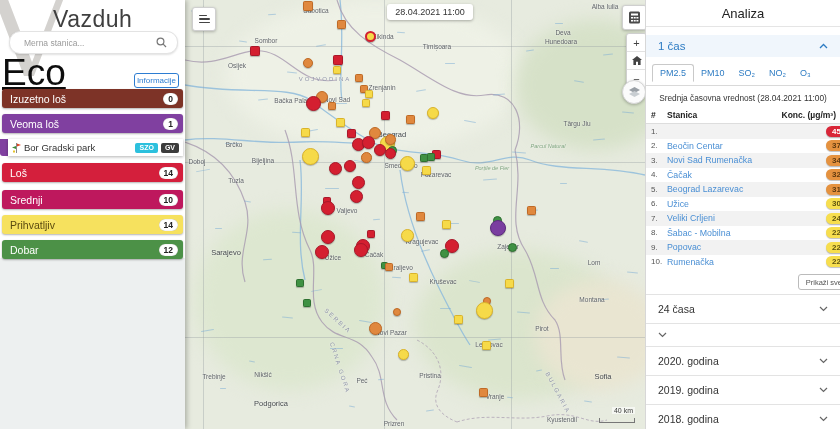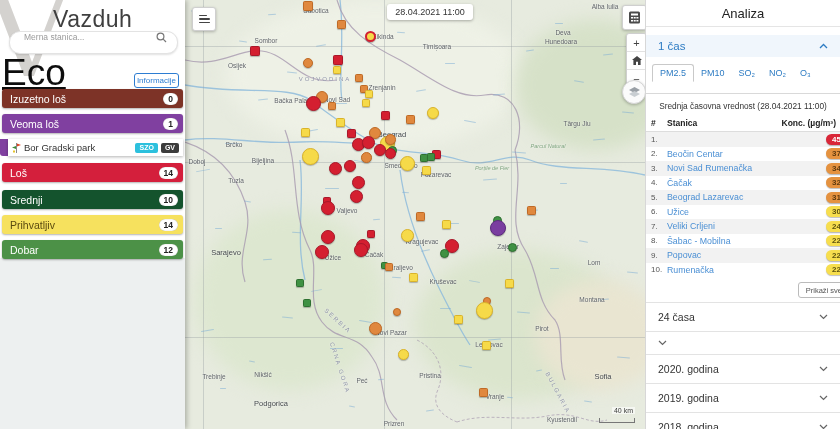--- a/index.html
+++ b/index.html
@@ -34,41 +34,41 @@
   #layers-btn{position:absolute;left:437px;top:80px;width:22px;height:22px;border-radius:50%;background:#fbfbfb;border:1px solid #d5d5d5;box-shadow:0 1px 3px rgba(0,0,0,.25);display:flex;align-items:center;justify-content:center;cursor:pointer;}
   #scalebar{position:absolute;right:10px;bottom:6px;text-align:right;}
   #scalebar .lbl{font-size:7px;color:#3c3c3c;background:rgba(255,255,255,.6);padding:0 2px;}
   #scalebar .bar{width:34px;height:4px;border:1px solid #777;border-top:none;margin-top:1px;}
 
   
   #sidebar{position:absolute;left:0;top:0;width:185px;height:429px;background:#fff;z-index:5;box-shadow:2px 0 5px rgba(0,0,0,.25);}
   #sidebar-bottom{position:absolute;left:0;top:258px;width:185px;height:171px;background:#edf0f0;}
   #logo-v{position:absolute;left:-14px;top:-34px;font-family:"DejaVu Serif", serif;font-size:118px;color:#d4d2cf;z-index:0;}
   #logo-title{position:absolute;left:53px;top:6px;font-size:23px;font-weight:300;color:#3f3f3f;letter-spacing:.5px;z-index:1;}
-  #search-wrap{position:absolute;left:9px;top:31px;width:167px;height:21px;background:#fff;border:1px solid #e3e3e3;border-radius:11px;box-shadow:0 1px 2px rgba(0,0,0,.12);z-index:2;display:flex;align-items:flex-start;}
+  #search-wrap{position:absolute;left:9px;top:31px;width:167px;height:21px;background:#fff;border:1px solid #e3e3e3;border-radius:11px;box-shadow:0 1px 2px rgba(0,0,0,.12);z-index:2;display:flex;align-items:center;}
   #search-wrap input{border:none;outline:none;background:transparent;flex:1;font-size:8.5px;color:#444;padding:0 0 0 14px;font-family:"Liberation Sans",sans-serif;}
   #search-wrap input::placeholder{color:#9a9a9a;}
   #search-icon{margin-right:10px;display:flex;cursor:pointer;}
   #logo-sub{position:absolute;left:2px;top:52px;font-size:37px;color:#0d0d0d;z-index:1;text-decoration:underline;}
   #info-btn{position:absolute;right:6px;top:73px;font-size:8px;color:#2d7dd2;border:1px solid #2d7dd2;border-radius:3px;padding:2px 2px;background:#fff;z-index:2;cursor:pointer;}
   #category-list{position:absolute;left:0;top:89px;width:185px;z-index:2;}
   .cat-bar{position:relative;margin:0 2px 6px 2px;height:19px;border-radius:3px;box-shadow:0 1px 2px rgba(0,0,0,.3);display:flex;align-items:center;cursor:pointer;}
   .cat-bar .cat-label{font-size:10.5px;padding-left:8px;}
   .cat-count{position:absolute;right:5px;top:50%;transform:translateY(-50%);background:#fff;color:#222;font-size:8.5px;font-weight:bold;padding:1px 5px;border-radius:8px;box-shadow:inset 0 0 1px rgba(0,0,0,.4);}
   .sub-item{position:relative;margin:0 2px 7px 0;height:17px;display:flex;align-items:center;cursor:pointer;}
   .sub-stripe{width:8px;height:100%;background:#8040a0;border-radius:0 0 0 3px;}
   .sub-card{flex:1;height:100%;background:#fff;box-shadow:0 1px 3px rgba(0,0,0,.3);display:flex;align-items:center;padding:0 4px;}
   .sub-name{font-size:9.5px;color:#333;margin-left:3px;flex:1;}
   .sub-badge{font-size:7px;font-weight:bold;color:#fff;border-radius:2px;padding:1.5px 4px;margin-left:3px;}
 
   
   #panel{position:absolute;left:645px;top:0;width:195px;height:429px;background:#fff;border-left:1px solid #d7d7d7;overflow:hidden;z-index:4;box-sizing:border-box;}
   #panel-title{height:26px;display:flex;align-items:center;justify-content:center;font-size:13px;color:#222;border-bottom:1px solid #e5e5e5;}
   #hour-row{margin-top:8px;padding:5px 12px;background:#f0f6fc;color:#2e7cc3;font-size:11.5px;display:flex;align-items:center;justify-content:space-between;cursor:pointer;}
-  #tab-row{display:flex;align-items:flex-end;padding:7px 6px 12px 6px;border-bottom:1px solid #d9d9d9;}
+  #tab-row{display:flex;align-items:flex-end;padding:7px 6px 4px 6px;border-bottom:1px solid #d9d9d9;}
   .tab{font-size:9px;color:#2e7cc3;padding:3px 7px;cursor:pointer;white-space:nowrap;}
   .tab.active{border:1px solid #c9c9c9;border-bottom:1px solid #fff;border-radius:3px 3px 0 0;margin-bottom:-1px;background:#fff;}
   #caption{text-align:center;font-size:8.3px;color:#333;margin:7px 0 5px 0;}
   #table-head{display:flex;font-size:8.5px;font-weight:bold;color:#222;padding:2px 0 3px 0;border-bottom:1px solid #ddd;}
   .th-rank{width:16px;padding-left:5px;}
   .th-station{flex:1;}
   .th-value{padding-right:4px;}
   .trow{display:flex;align-items:center;height:14.5px;position:relative;}
   .trow.odd{background:#f2f2f2;}
   .td-rank{width:16px;padding-left:5px;font-size:8px;color:#555;}
@@ -388,21 +388,21 @@
               </svg></span>
             <span class="sub-name">Bor Gradski park</span>
             <span class="sub-badge" style="background: rgb(44, 192, 221);">SZO</span>
             <span class="sub-badge" style="background: rgb(59, 59, 59);">GV</span>
           </div>
         </div>
         <div class="cat-bar" style="background: rgb(212, 31, 60);">
           <span class="cat-label" style="color: rgb(255, 255, 255);">Loš</span>
           <span class="cat-count">14</span>
         </div>
-        <div class="cat-bar" style="background: #14532d; margin-top: 8px;">
+        <div class="cat-bar" style="background: #be185d; margin-top: 8px;">
           <span class="cat-label" style="color: rgb(255, 255, 255);">Srednji</span>
           <span class="cat-count">10</span>
         </div>
         <div class="cat-bar" style="background: rgb(246, 225, 94);">
           <span class="cat-label" style="color: rgb(90, 74, 16);">Prihvatljiv</span>
           <span class="cat-count">14</span>
         </div>
         <div class="cat-bar" style="background: rgb(76, 145, 71);">
           <span class="cat-label" style="color: rgb(255, 255, 255);">Dobar</span>
           <span class="cat-count">12</span>

